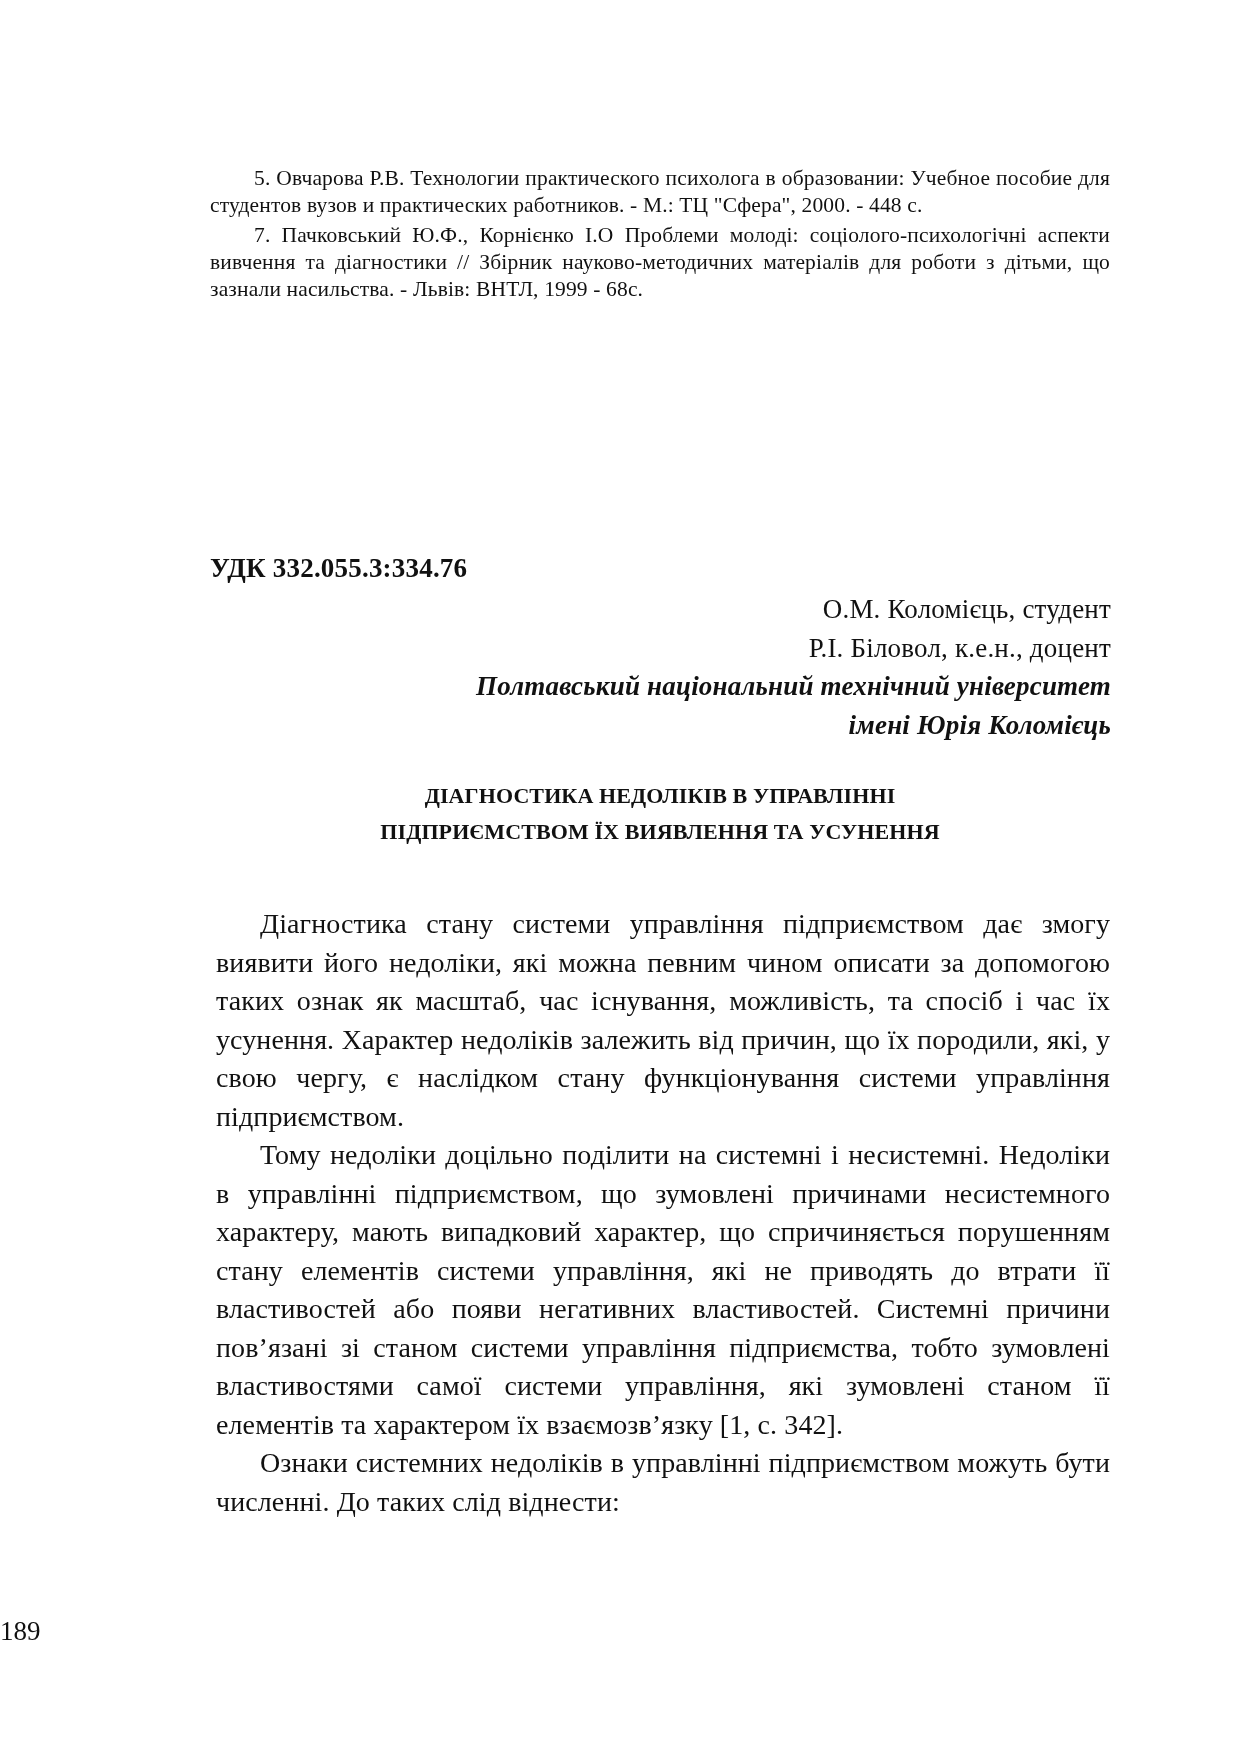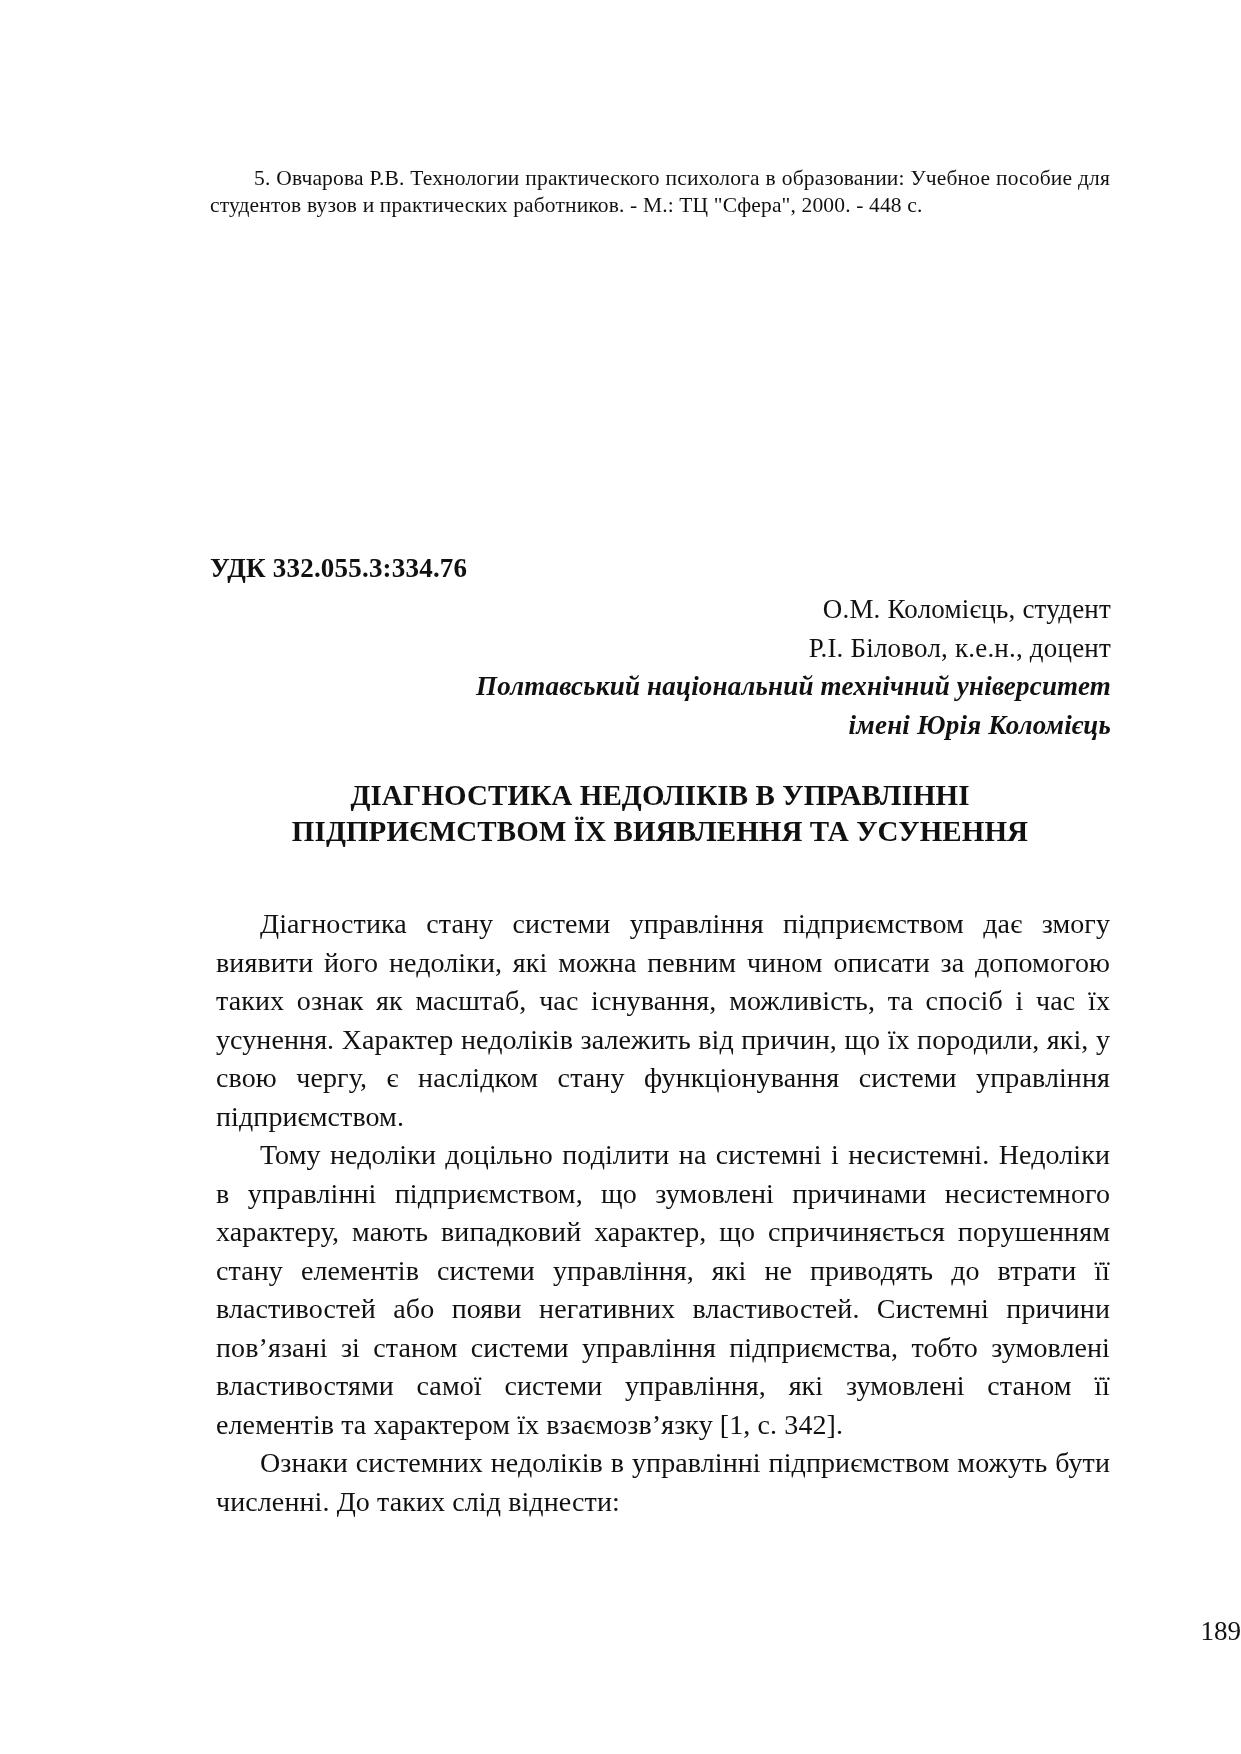--- a/index.html
+++ b/index.html
@@ -19,41 +19,42 @@
     position: absolute; left: 210px; top: 553px; font-size: 27px;
     font-weight: bold; margin: 0; letter-spacing: 0.2px;
   }
 
   .authors { position: absolute; right: 130px; top: 590px; text-align: right; }
   .author-line { font-size: 27px; line-height: 38.5px; margin: 0; letter-spacing: 0.2px; }
   .author-line.italic { font-style: italic; font-weight: bold; }
 
   .title {
     position: absolute; left: 210px; top: 778px; width: 900px; text-align: center;
-    font-size: 29px; font-weight: bold; line-height: 35.5px; margin: 0; letter-spacing: 0.1px;
+    font-size: 22px; font-weight: bold; line-height: 35.5px; margin: 0; letter-spacing: 0.1px;
   }
 
   .body-text { position: absolute; left: 210px; top: 905px; width: 900px; }
   .para {
     font-size: 28px; line-height: 38.5px; text-align: justify;
     text-indent: 44px; margin: 0 0 0 6px; letter-spacing: 0.1px;
   }
 
   .page-number {
-    position: absolute; left: 0; width: 1241px; top: 1616px; text-align: right;
+    position: absolute; left: 0; width: 1241px; top: 1616px; text-align: left;
     font-size: 27px; margin: 0;
   }
 </style>
 </head>
 <body>
 
 <div class="page">
 
   <div class="refs">
     <p class="ref">5. Овчарова Р.В. Технологии практического психолога в образовании: Учебное пособие для студентов вузов и практических работников. - М.: ТЦ "Сфера", 2000. - 448 с.</p>
+    <p class="ref">7. Пачковський Ю.Ф., Корнієнко І.О Проблеми молоді: соціолого-психологічні аспекти вивчення та діагностики // Збірник науково-методичних матеріалів для роботи з дітьми, що зазнали насильства. - Львів: ВНТЛ, 1999 - 68с.</p>
   </div>
 
   <p class="udk">УДК 332.055.3:334.76</p>
 
   <div class="authors">
     <p class="author-line">О.М. Коломієць, студент</p>
     <p class="author-line">Р.І. Біловол, к.е.н., доцент</p>
     <p class="author-line italic">Полтавський національний технічний університет</p>
     <p class="author-line italic">імені Юрія Коломієць</p>
   </div>

